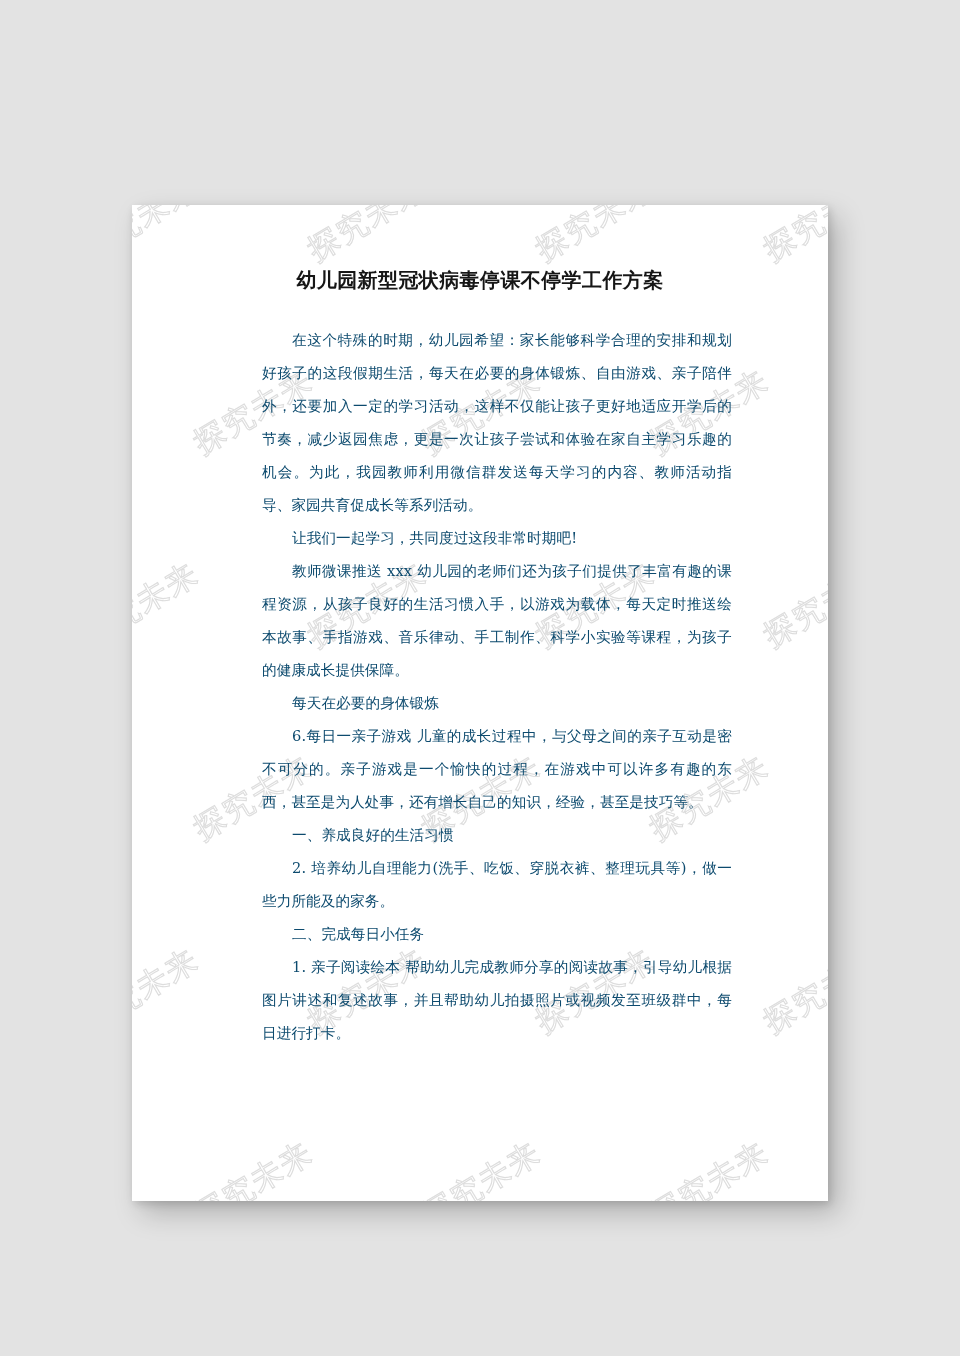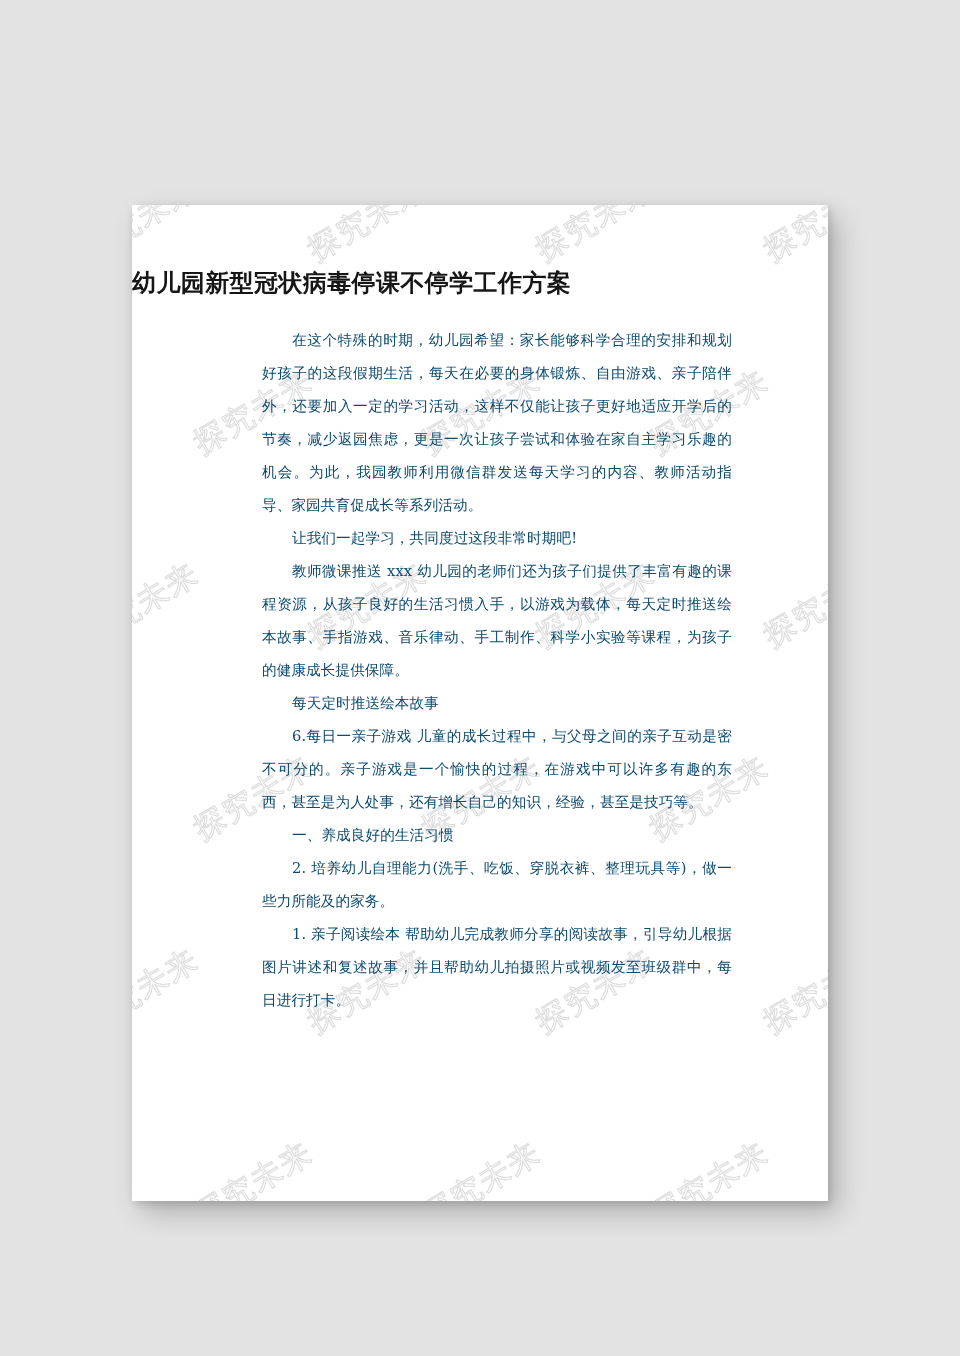--- a/index.html
+++ b/index.html
@@ -68,22 +68,22 @@
     width: 696px;
     height: 996px;
     z-index: 2;
   }
 
   #doc-title {
     position: absolute;
     left: 0;
     top: 62px;
     width: 696px;
-    text-align: left;
-    font-size: 24px;
+    text-align: center;
+    font-size: 20px;
     font-weight: bold;
     color: #161616;
     letter-spacing: 0.4px;
     font-family: "DejaVu Serif", "Liberation Serif", serif;
   }
 
   #body-text {
     position: absolute;
     left: 130px;
     top: 118px;
@@ -134,21 +134,22 @@
       <div class="wm" style="left: 510px; top: 995px;">探究未来</div>
     </div>
 
   <div id="content">
     <div id="doc-title">幼儿园新型冠状病毒停课不停学工作方案</div>
 
     <div id="body-text">
         <p class="para indent">在这个特殊的时期，幼儿园希望：家长能够科学合理的安排和规划好孩子的这段假期生活，每天在必要的身体锻炼、自由游戏、亲子陪伴外，还要加入一定的学习活动，这样不仅能让孩子更好地适应开学后的节奏，减少返园焦虑，更是一次让孩子尝试和体验在家自主学习乐趣的机会。为此，我园教师利用微信群发送每天学习的内容、教师活动指导、家园共育促成长等系列活动。</p>
         <p class="para indent">让我们一起学习，共同度过这段非常时期吧!</p>
         <p class="para indent">教师微课推送 xxx 幼儿园的老师们还为孩子们提供了丰富有趣的课程资源，从孩子良好的生活习惯入手，以游戏为载体，每天定时推送绘本故事、手指游戏、音乐律动、手工制作、科学小实验等课程，为孩子的健康成长提供保障。</p>
-        <p class="para indent">每天定时推送绘本故事</p>
+        <p class="para indent">每天在必要的身体锻炼</p>
         <p class="para indent">6.每日一亲子游戏 儿童的成长过程中，与父母之间的亲子互动是密不可分的。亲子游戏是一个愉快的过程，在游戏中可以许多有趣的东西，甚至是为人处事，还有增长自己的知识，经验，甚至是技巧等。</p>
         <p class="para indent">一、养成良好的生活习惯</p>
         <p class="para indent">2. 培养幼儿自理能力(洗手、吃饭、穿脱衣裤、整理玩具等)，做一些力所能及的家务。</p>
+        <p class="para indent">二、完成每日小任务</p>
         <p class="para indent">1. 亲子阅读绘本 帮助幼儿完成教师分享的阅读故事，引导幼儿根据图片讲述和复述故事，并且帮助幼儿拍摄照片或视频发至班级群中，每日进行打卡。</p>
       </div>
   </div>
 
 </div>
 
 </body></html>

